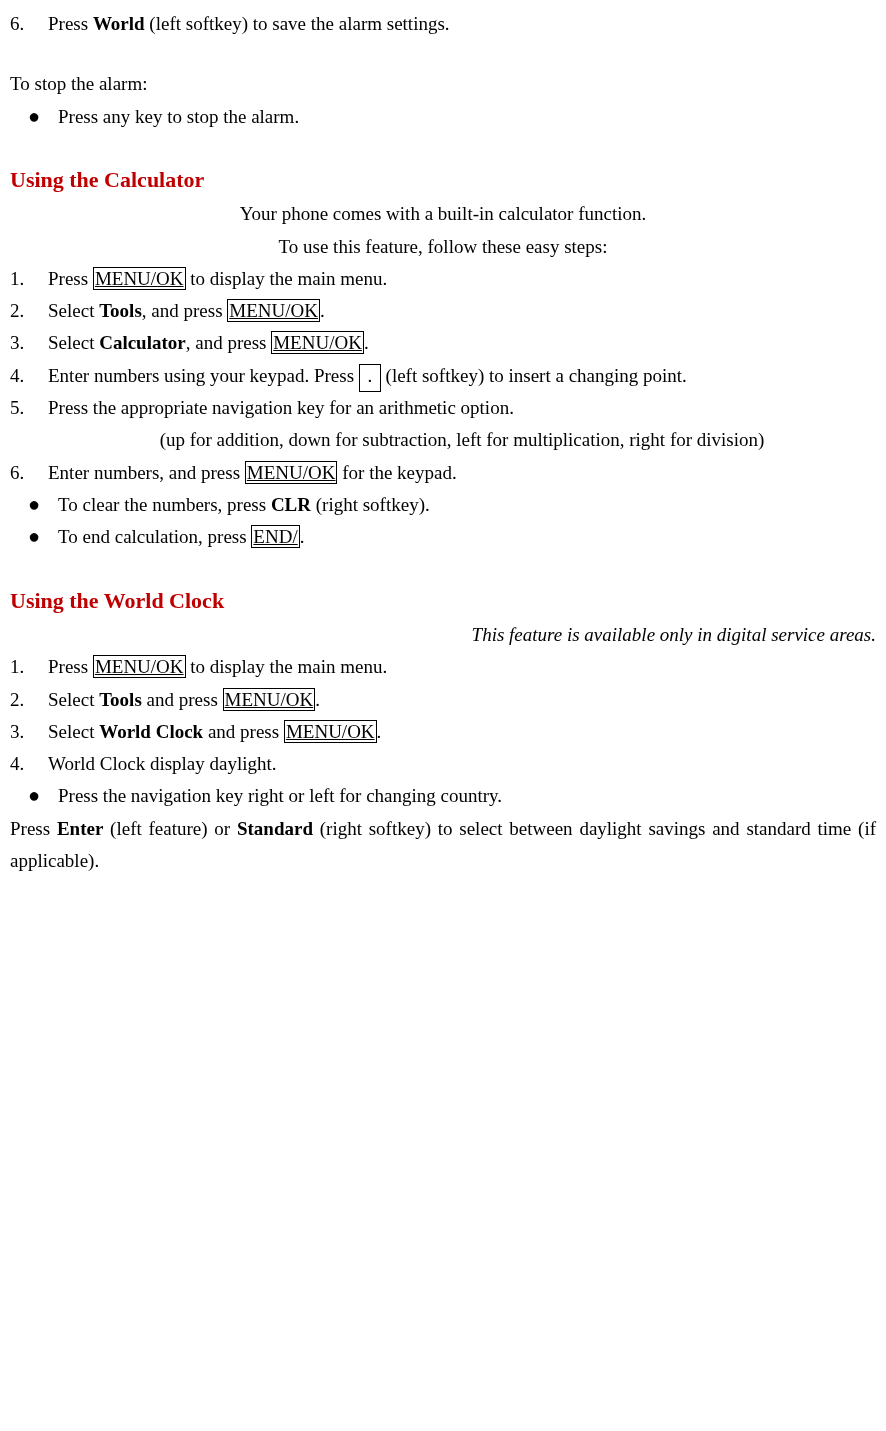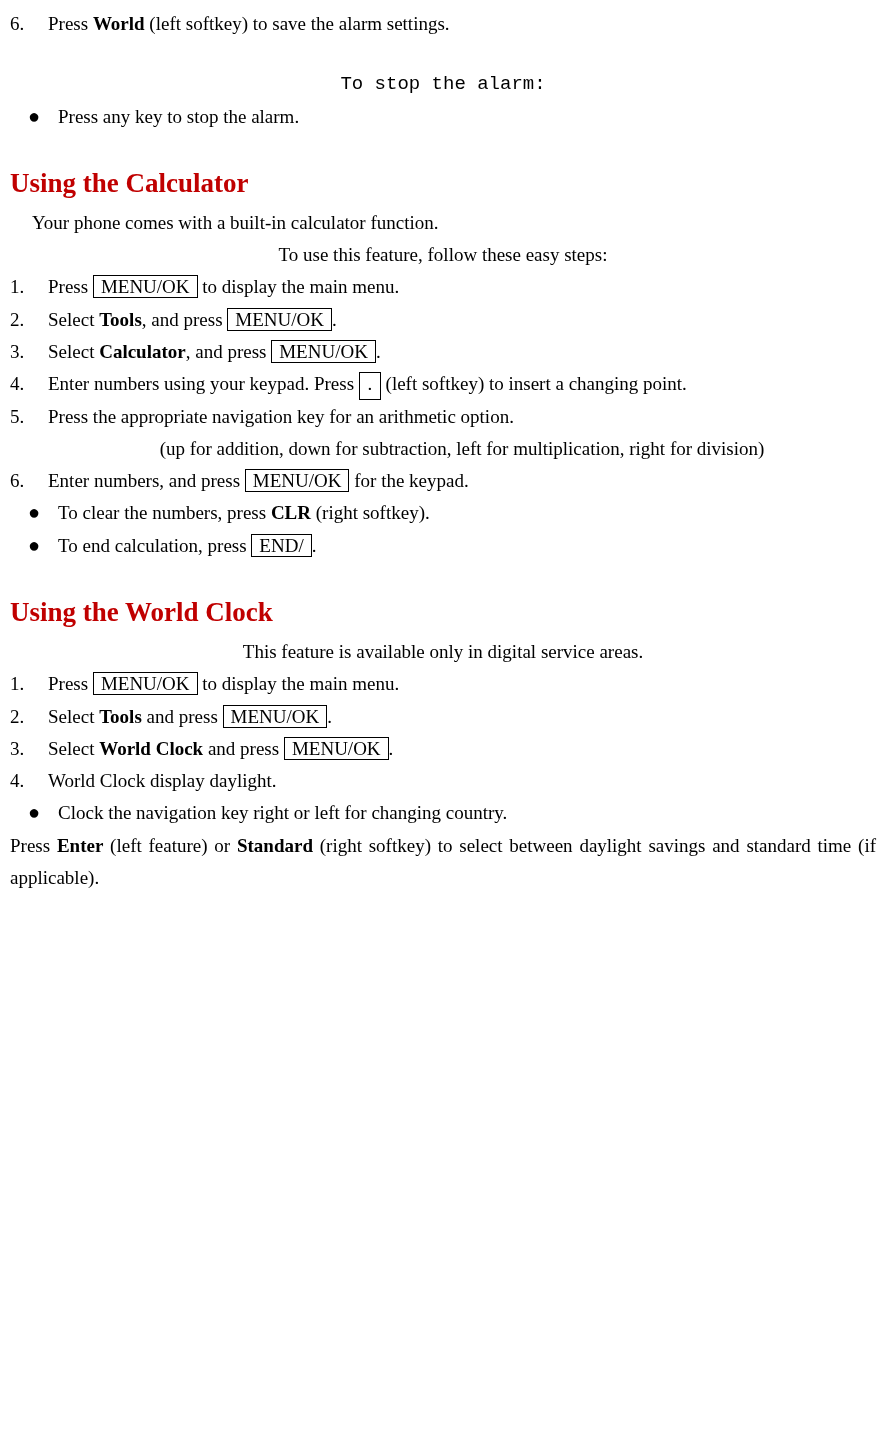--- a/index.html
+++ b/index.html
@@ -16,47 +16,47 @@
   .ordered-item { display:flex; }
   .ordered-num { width: 38px; flex-shrink:0; }
   .ordered-body { flex:1; }
   .indent-continue { padding-left: 38px; }
   .bullet-item { display:flex; }
   .bullet-dot { width: 48px; flex-shrink:0; text-align:center; font-size:20px; line-height:1.5;}
   .bullet-body { flex:1; }
   .heading {
     color: #c00000;
     font-weight: bold;
-    font-size: 27px;
+    font-size: 22px;
     margin-top: 28px;
   }
-  .boxed-under { border:1px solid #000; padding: 0 7px; }
+  .boxed-under { border:1px solid #000; padding: 0 1px; text-decoration: underline; }
   .bold { font-weight: bold; }
   .char-box { border:1px solid #000; display:inline-block; width:20px; text-align:center; line-height:1.15; padding:0px 0px 4px 0px; vertical-align: baseline;}
 </style>
 </head>
 <body>
 
 <div class="ordered-item">
   <div class="ordered-num">6.</div>
   <div class="ordered-body">
     <span>Press </span><span class="bold">World</span><span> (left softkey) to save the alarm settings.</span>
   </div>
 </div>
 
 <div style="height:28px"></div>
 
-<div style="text-align:center;font-family:Liberation Mono, monospace;">To stop the alarm:</div>
+<div style="text-align:left;">To stop the alarm:</div>
 <div class="bullet-item">
   <div class="bullet-dot">●</div>
   <div class="bullet-body">Press any key to stop the alarm.</div>
 </div>
 
 <div class="heading">Using the Calculator</div>
-<div style="text-align:left;margin-left:22px;">Your phone comes with a built-in calculator function.</div>
+<div style="text-align:center;">Your phone comes with a built-in calculator function.</div>
 <div style="text-align:center;">To use this feature, follow these easy steps:</div>
 
 <div class="ordered-item">
   <div class="ordered-num">1.</div>
   <div class="ordered-body">
     <span>Press </span><span class="boxed-under">MENU/OK</span><span> to display the main menu.</span>
   </div>
 </div>
 
 <div class="ordered-item">
@@ -101,21 +101,21 @@
 </div>
 
 <div class="bullet-item">
   <div class="bullet-dot">●</div>
   <div class="bullet-body">
     <span>To end calculation, press </span><span class="boxed-under">END/</span><span>.</span>
   </div>
 </div>
 
 <div class="heading">Using the World Clock</div>
-<div style="text-align:center;">This feature is available only in digital service areas.</div>
+<div style="text-align:right;font-style:italic;">This feature is available only in digital service areas.</div>
 
 <div class="ordered-item">
   <div class="ordered-num">1.</div>
   <div class="ordered-body">
     <span>Press </span><span class="boxed-under">MENU/OK</span><span> to display the main menu.</span>
   </div>
 </div>
 
 <div class="ordered-item">
   <div class="ordered-num">2.</div>
@@ -131,18 +131,18 @@
   </div>
 </div>
 
 <div class="ordered-item">
   <div class="ordered-num">4.</div>
   <div class="ordered-body">World Clock display daylight.</div>
 </div>
 
 <div class="bullet-item">
   <div class="bullet-dot">●</div>
-  <div class="bullet-body">Clock the navigation key right or left for changing country.</div>
+  <div class="bullet-body">Press the navigation key right or left for changing country.</div>
 </div>
 
 <div>
   <span>Press </span><span class="bold">Enter</span><span> (left feature) or </span><span class="bold">Standard</span><span> (right softkey) to select between daylight savings and standard time (if applicable).</span>
 </div>
 
 </body></html>

